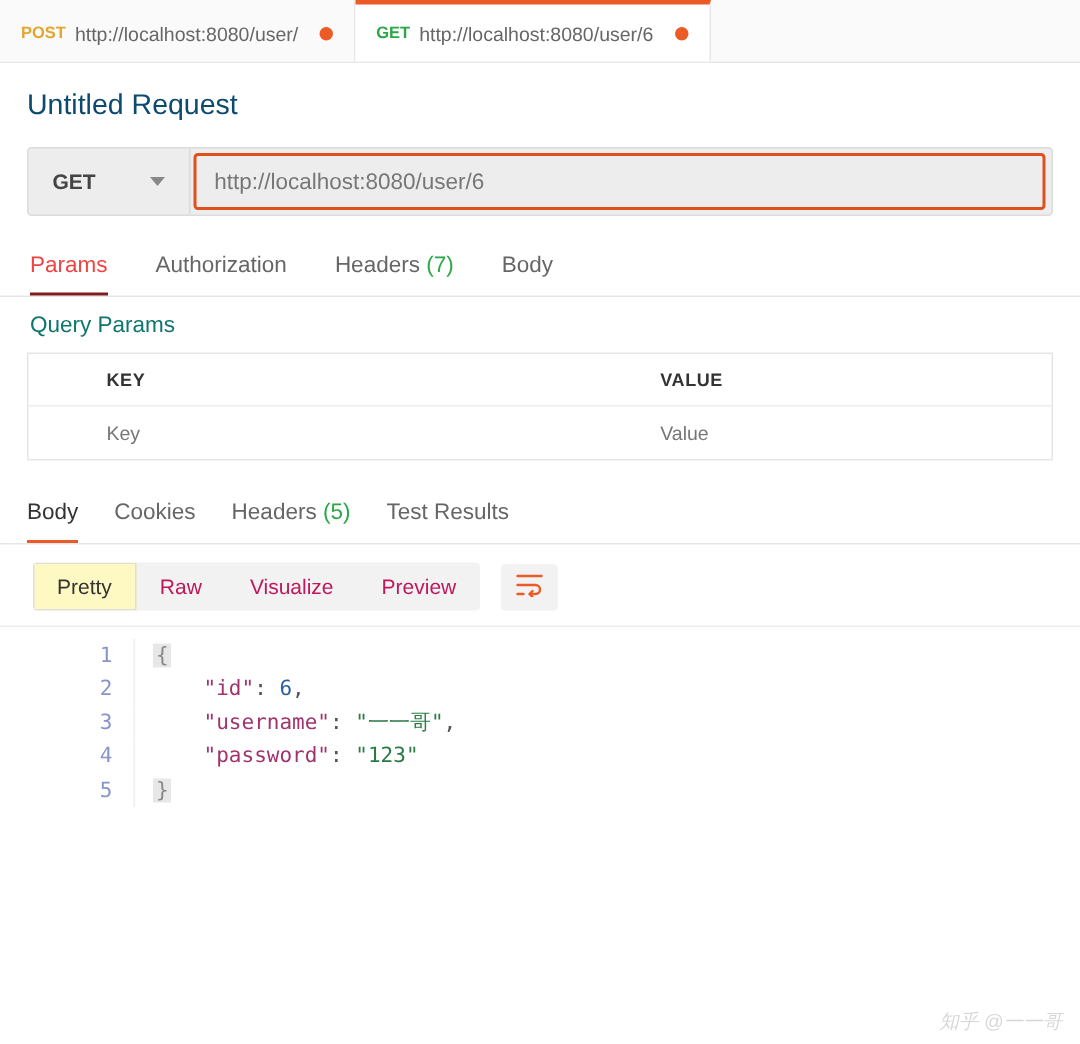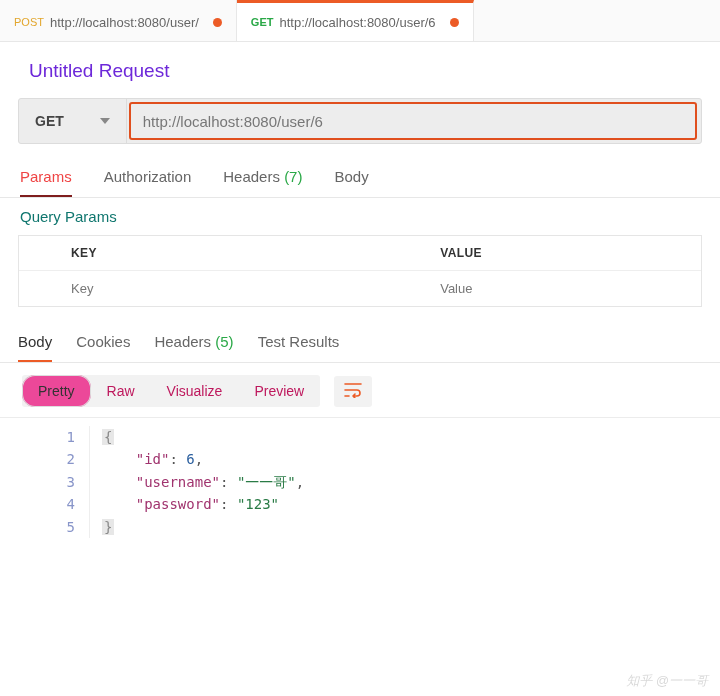--- a/index.html
+++ b/index.html
@@ -31,32 +31,31 @@
     border-right: 1px solid #e7e7e7;
     background: #fafafa;
     position: relative;
     height: 100%;
   }
   .tab.active {
     background: #fff;
     border-top: 3px solid #ec5b26;
   }
   .tab:not(.active) { padding-top: 3px; }
-  .tab .method-post { color: #e2a62d; font-weight: 400; font-size: 11px; }
+  .tab .method-post { color: #e2a62d; font-weight: 700; font-size: 11px; }
   .tab .method-get { color: #2aa847; font-weight: 700; font-size: 11px; }
   .tab .dot {
     width: 9px; height: 9px; border-radius: 50%; background: #ec5b26; margin-left: 8px;
   }
 
   
   .req-title {
     padding: 18px 10px 10px 18px;
     font-size: 19px;
-    color: #6d28d9;
-    margin-left: 11px;
+    color: #0c4a6e;
   }
 
   
   .url-bar-wrap { padding: 6px 18px 16px 18px; }
   .url-bar {
     display: flex;
     width: 100%;
     border: 1px solid #dcdcdc;
     border-radius: 3px;
     background: #ededed;
@@ -175,24 +174,24 @@
     border-radius: 3px;
     overflow: hidden;
   }
   .viewmode {
     padding: 8px 16px;
     color: #be185d;
     cursor: pointer;
     font-size: 14px;
   }
   .viewmode.active {
-    background: #ec4899;
+    background: #fef9c3;
     color: #333;
     box-shadow: inset 0 0 0 1px #ddd;
-    border-radius: 13px;
+    border-radius: 0;
   }
   .type-select {
     display: flex;
     align-items: center;
     gap: 10px;
     padding: 8px 12px;
     background: #f2f2f2;
     border-radius: 3px;
     color: #666;
     cursor: pointer;

